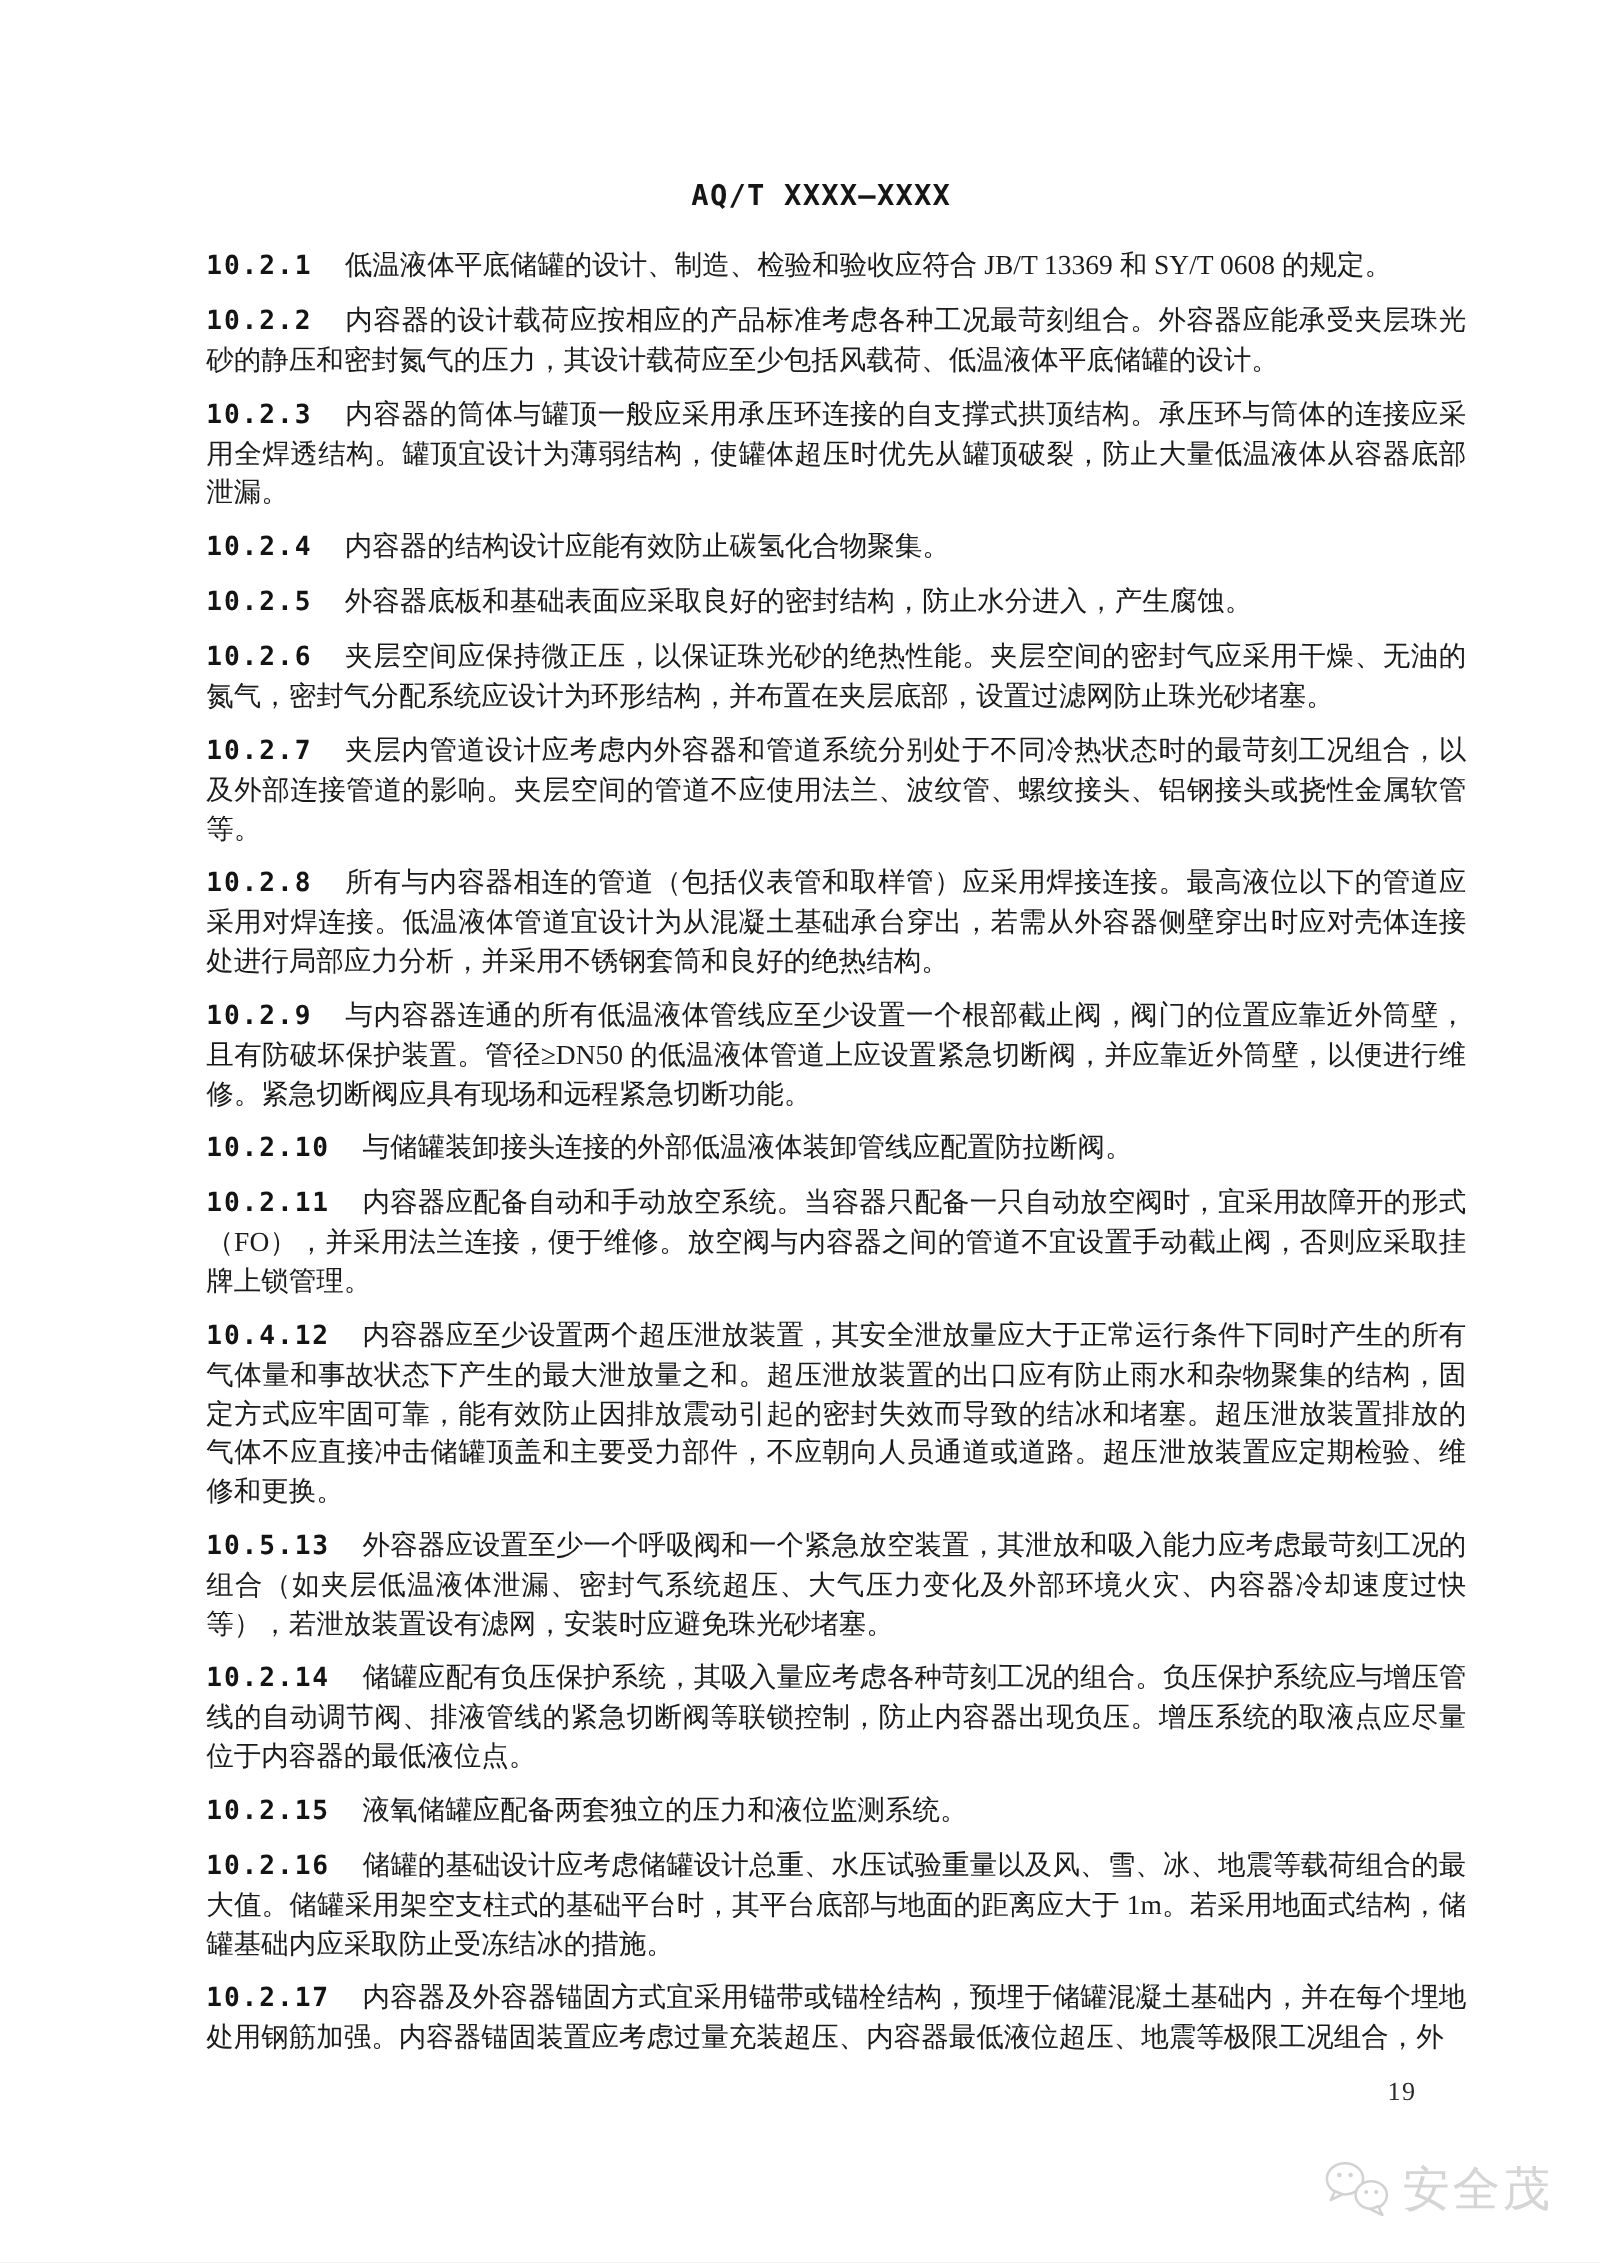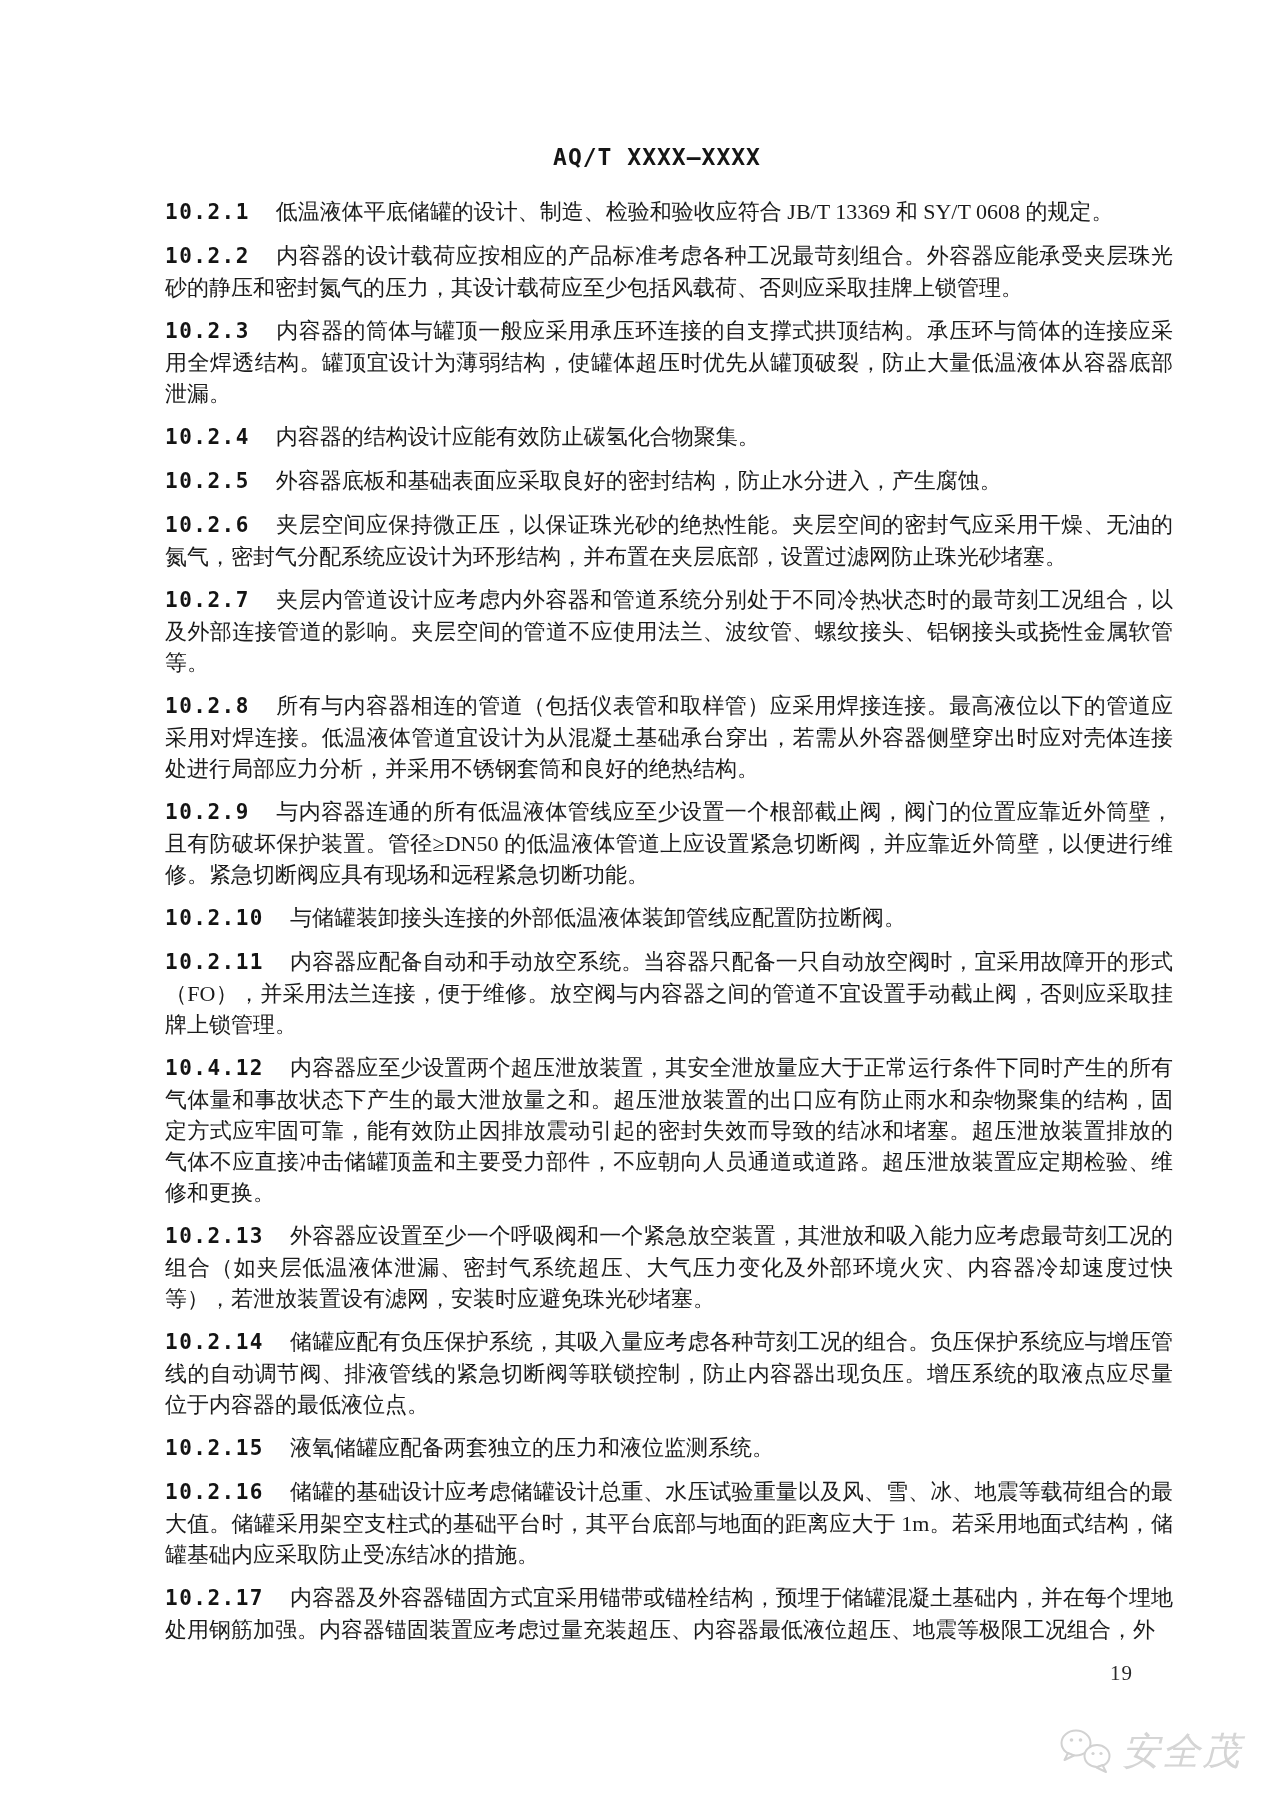--- a/index.html
+++ b/index.html
@@ -58,21 +58,20 @@
     color: #2a2a2a;
   }
   .watermark {
     position: absolute;
     top: 1726px;
     right: 38px;
     display: flex;
     align-items: center;
     gap: 7px;
     user-select: none;
-    font-style: italic;
   }
   .watermark-text {
     font-family: "Liberation Sans", "DejaVu Sans", sans-serif;
     font-size: 38px;
     font-weight: 500;
     letter-spacing: 2px;
     color: #d5d5d5;
     text-shadow: 1px 1px 0 #ffffff;
   }
   .wechat-icon { display: block; }
@@ -81,32 +80,32 @@
 <body>
 
 <div class="page">
 
   <div class="doc-header">
     <span>AQ/T XXXX—XXXX</span>
   </div>
 
   <div class="doc-body">
     <p class="clause"><span class="clause-num">10.2.1</span><span class="clause-text">低温液体平底储罐的设计、制造、检验和验收应符合 JB/T 13369 和 SY/T 0608 的规定。</span></p>
-    <p class="clause"><span class="clause-num">10.2.2</span><span class="clause-text">内容器的设计载荷应按相应的产品标准考虑各种工况最苛刻组合。外容器应能承受夹层珠光砂的静压和密封氮气的压力，其设计载荷应至少包括风载荷、否则应采取挂牌上锁管理。</span></p>
+    <p class="clause"><span class="clause-num">10.2.2</span><span class="clause-text">内容器的设计载荷应按相应的产品标准考虑各种工况最苛刻组合。外容器应能承受夹层珠光砂的静压和密封氮气的压力，其设计载荷应至少包括风载荷、低温液体平底储罐的设计。</span></p>
     <p class="clause"><span class="clause-num">10.2.3</span><span class="clause-text">内容器的筒体与罐顶一般应采用承压环连接的自支撑式拱顶结构。承压环与筒体的连接应采用全焊透结构。罐顶宜设计为薄弱结构，使罐体超压时优先从罐顶破裂，防止大量低温液体从容器底部泄漏。</span></p>
     <p class="clause"><span class="clause-num">10.2.4</span><span class="clause-text">内容器的结构设计应能有效防止碳氢化合物聚集。</span></p>
     <p class="clause"><span class="clause-num">10.2.5</span><span class="clause-text">外容器底板和基础表面应采取良好的密封结构，防止水分进入，产生腐蚀。</span></p>
     <p class="clause"><span class="clause-num">10.2.6</span><span class="clause-text">夹层空间应保持微正压，以保证珠光砂的绝热性能。夹层空间的密封气应采用干燥、无油的氮气，密封气分配系统应设计为环形结构，并布置在夹层底部，设置过滤网防止珠光砂堵塞。</span></p>
     <p class="clause"><span class="clause-num">10.2.7</span><span class="clause-text">夹层内管道设计应考虑内外容器和管道系统分别处于不同冷热状态时的最苛刻工况组合，以及外部连接管道的影响。夹层空间的管道不应使用法兰、波纹管、螺纹接头、铝钢接头或挠性金属软管等。</span></p>
     <p class="clause"><span class="clause-num">10.2.8</span><span class="clause-text">所有与内容器相连的管道（包括仪表管和取样管）应采用焊接连接。最高液位以下的管道应采用对焊连接。低温液体管道宜设计为从混凝土基础承台穿出，若需从外容器侧壁穿出时应对壳体连接处进行局部应力分析，并采用不锈钢套筒和良好的绝热结构。</span></p>
     <p class="clause"><span class="clause-num">10.2.9</span><span class="clause-text">与内容器连通的所有低温液体管线应至少设置一个根部截止阀，阀门的位置应靠近外筒壁，且有防破坏保护装置。管径≥DN50 的低温液体管道上应设置紧急切断阀，并应靠近外筒壁，以便进行维修。紧急切断阀应具有现场和远程紧急切断功能。</span></p>
     <p class="clause"><span class="clause-num">10.2.10</span><span class="clause-text">与储罐装卸接头连接的外部低温液体装卸管线应配置防拉断阀。</span></p>
     <p class="clause"><span class="clause-num">10.2.11</span><span class="clause-text">内容器应配备自动和手动放空系统。当容器只配备一只自动放空阀时，宜采用故障开的形式（FO），并采用法兰连接，便于维修。放空阀与内容器之间的管道不宜设置手动截止阀，否则应采取挂牌上锁管理。</span></p>
     <p class="clause"><span class="clause-num">10.4.12</span><span class="clause-text">内容器应至少设置两个超压泄放装置，其安全泄放量应大于正常运行条件下同时产生的所有气体量和事故状态下产生的最大泄放量之和。超压泄放装置的出口应有防止雨水和杂物聚集的结构，固定方式应牢固可靠，能有效防止因排放震动引起的密封失效而导致的结冰和堵塞。超压泄放装置排放的气体不应直接冲击储罐顶盖和主要受力部件，不应朝向人员通道或道路。超压泄放装置应定期检验、维修和更换。</span></p>
-    <p class="clause"><span class="clause-num">10.2.13</span><span class="clause-text">外容器应设置至少一个呼吸阀和一个紧急放空装置，其泄放和吸入能力应考虑最苛刻工况的组合（如夹层低温液体泄漏、密封气系统超压、大气压力变化及外部环境火灾、内容器冷却速度过快等），若泄放装置设有滤网，安装时应避免珠光砂堵塞。</span></p>
+    <p class="clause"><span class="clause-num">10.5.13</span><span class="clause-text">外容器应设置至少一个呼吸阀和一个紧急放空装置，其泄放和吸入能力应考虑最苛刻工况的组合（如夹层低温液体泄漏、密封气系统超压、大气压力变化及外部环境火灾、内容器冷却速度过快等），若泄放装置设有滤网，安装时应避免珠光砂堵塞。</span></p>
     <p class="clause"><span class="clause-num">10.2.14</span><span class="clause-text">储罐应配有负压保护系统，其吸入量应考虑各种苛刻工况的组合。负压保护系统应与增压管线的自动调节阀、排液管线的紧急切断阀等联锁控制，防止内容器出现负压。增压系统的取液点应尽量位于内容器的最低液位点。</span></p>
     <p class="clause"><span class="clause-num">10.2.15</span><span class="clause-text">液氧储罐应配备两套独立的压力和液位监测系统。</span></p>
     <p class="clause"><span class="clause-num">10.2.16</span><span class="clause-text">储罐的基础设计应考虑储罐设计总重、水压试验重量以及风、雪、冰、地震等载荷组合的最大值。储罐采用架空支柱式的基础平台时，其平台底部与地面的距离应大于 1m。若采用地面式结构，储罐基础内应采取防止受冻结冰的措施。</span></p>
     <p class="clause"><span class="clause-num">10.2.17</span><span class="clause-text">内容器及外容器锚固方式宜采用锚带或锚栓结构，预埋于储罐混凝土基础内，并在每个埋地处用钢筋加强。内容器锚固装置应考虑过量充装超压、内容器最低液位超压、地震等极限工况组合，外</span></p>
   </div>
 
   <div class="page-number">19</div>
 
   <div class="watermark">
     <svg class="wechat-icon" width="56" height="50" viewBox="0 0 56 50" aria-hidden="true">

